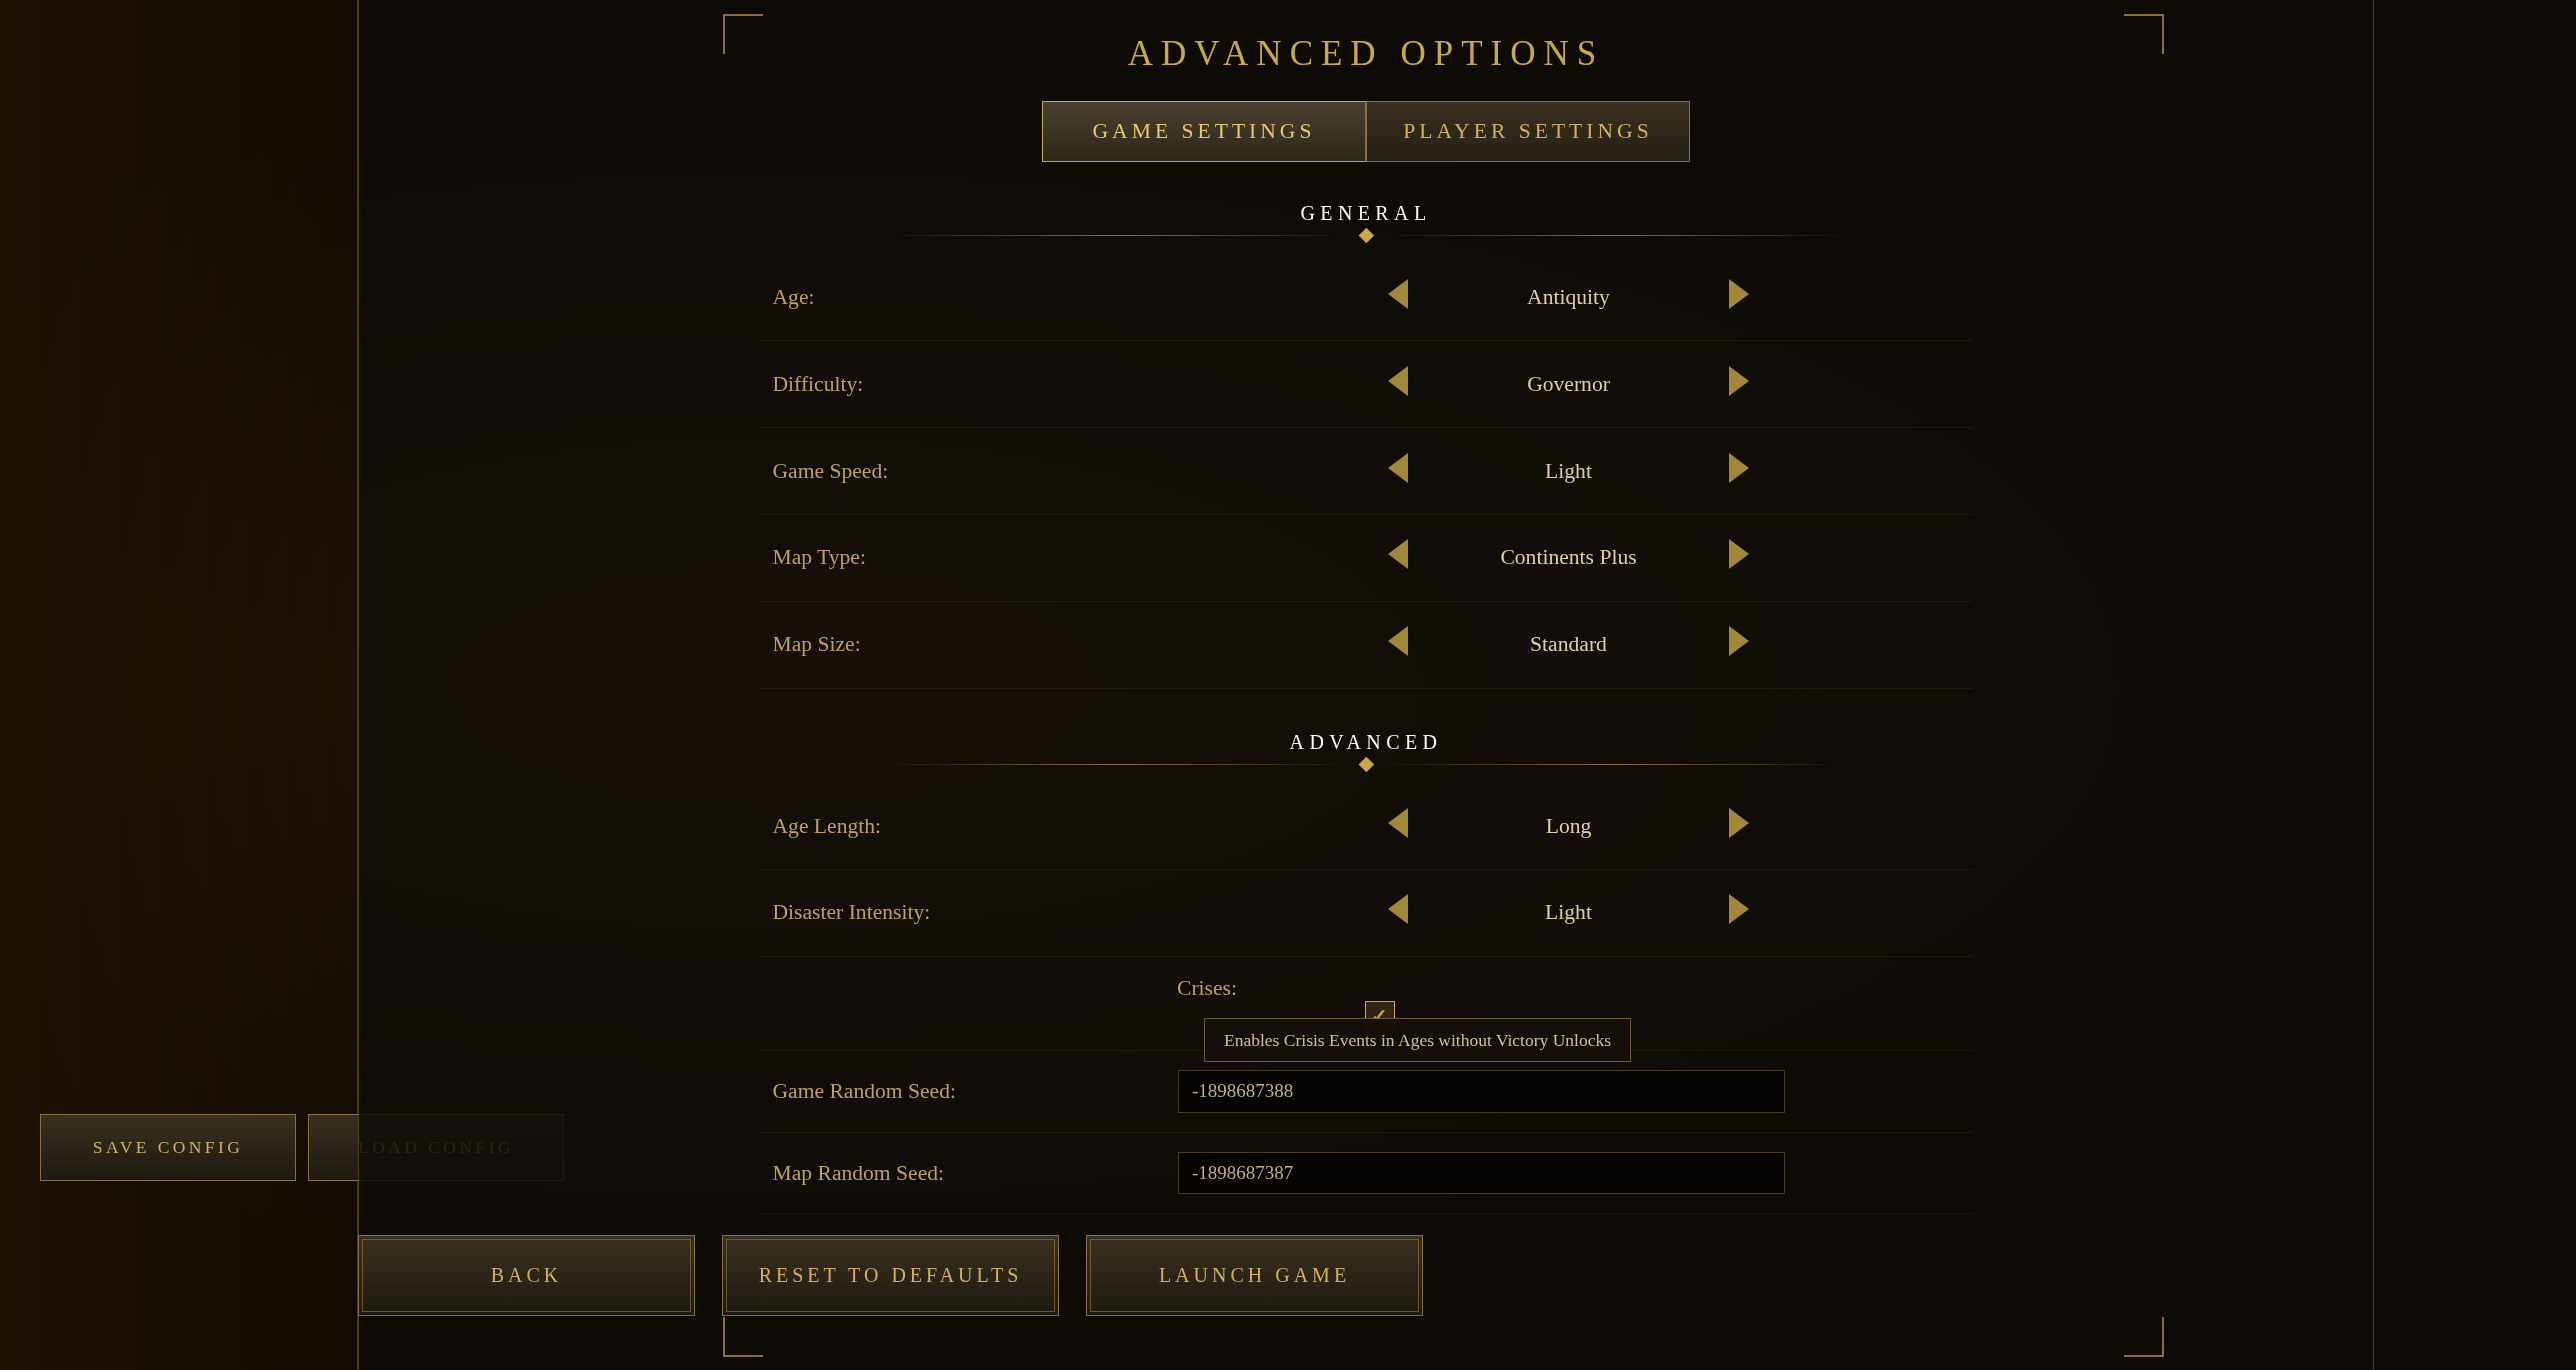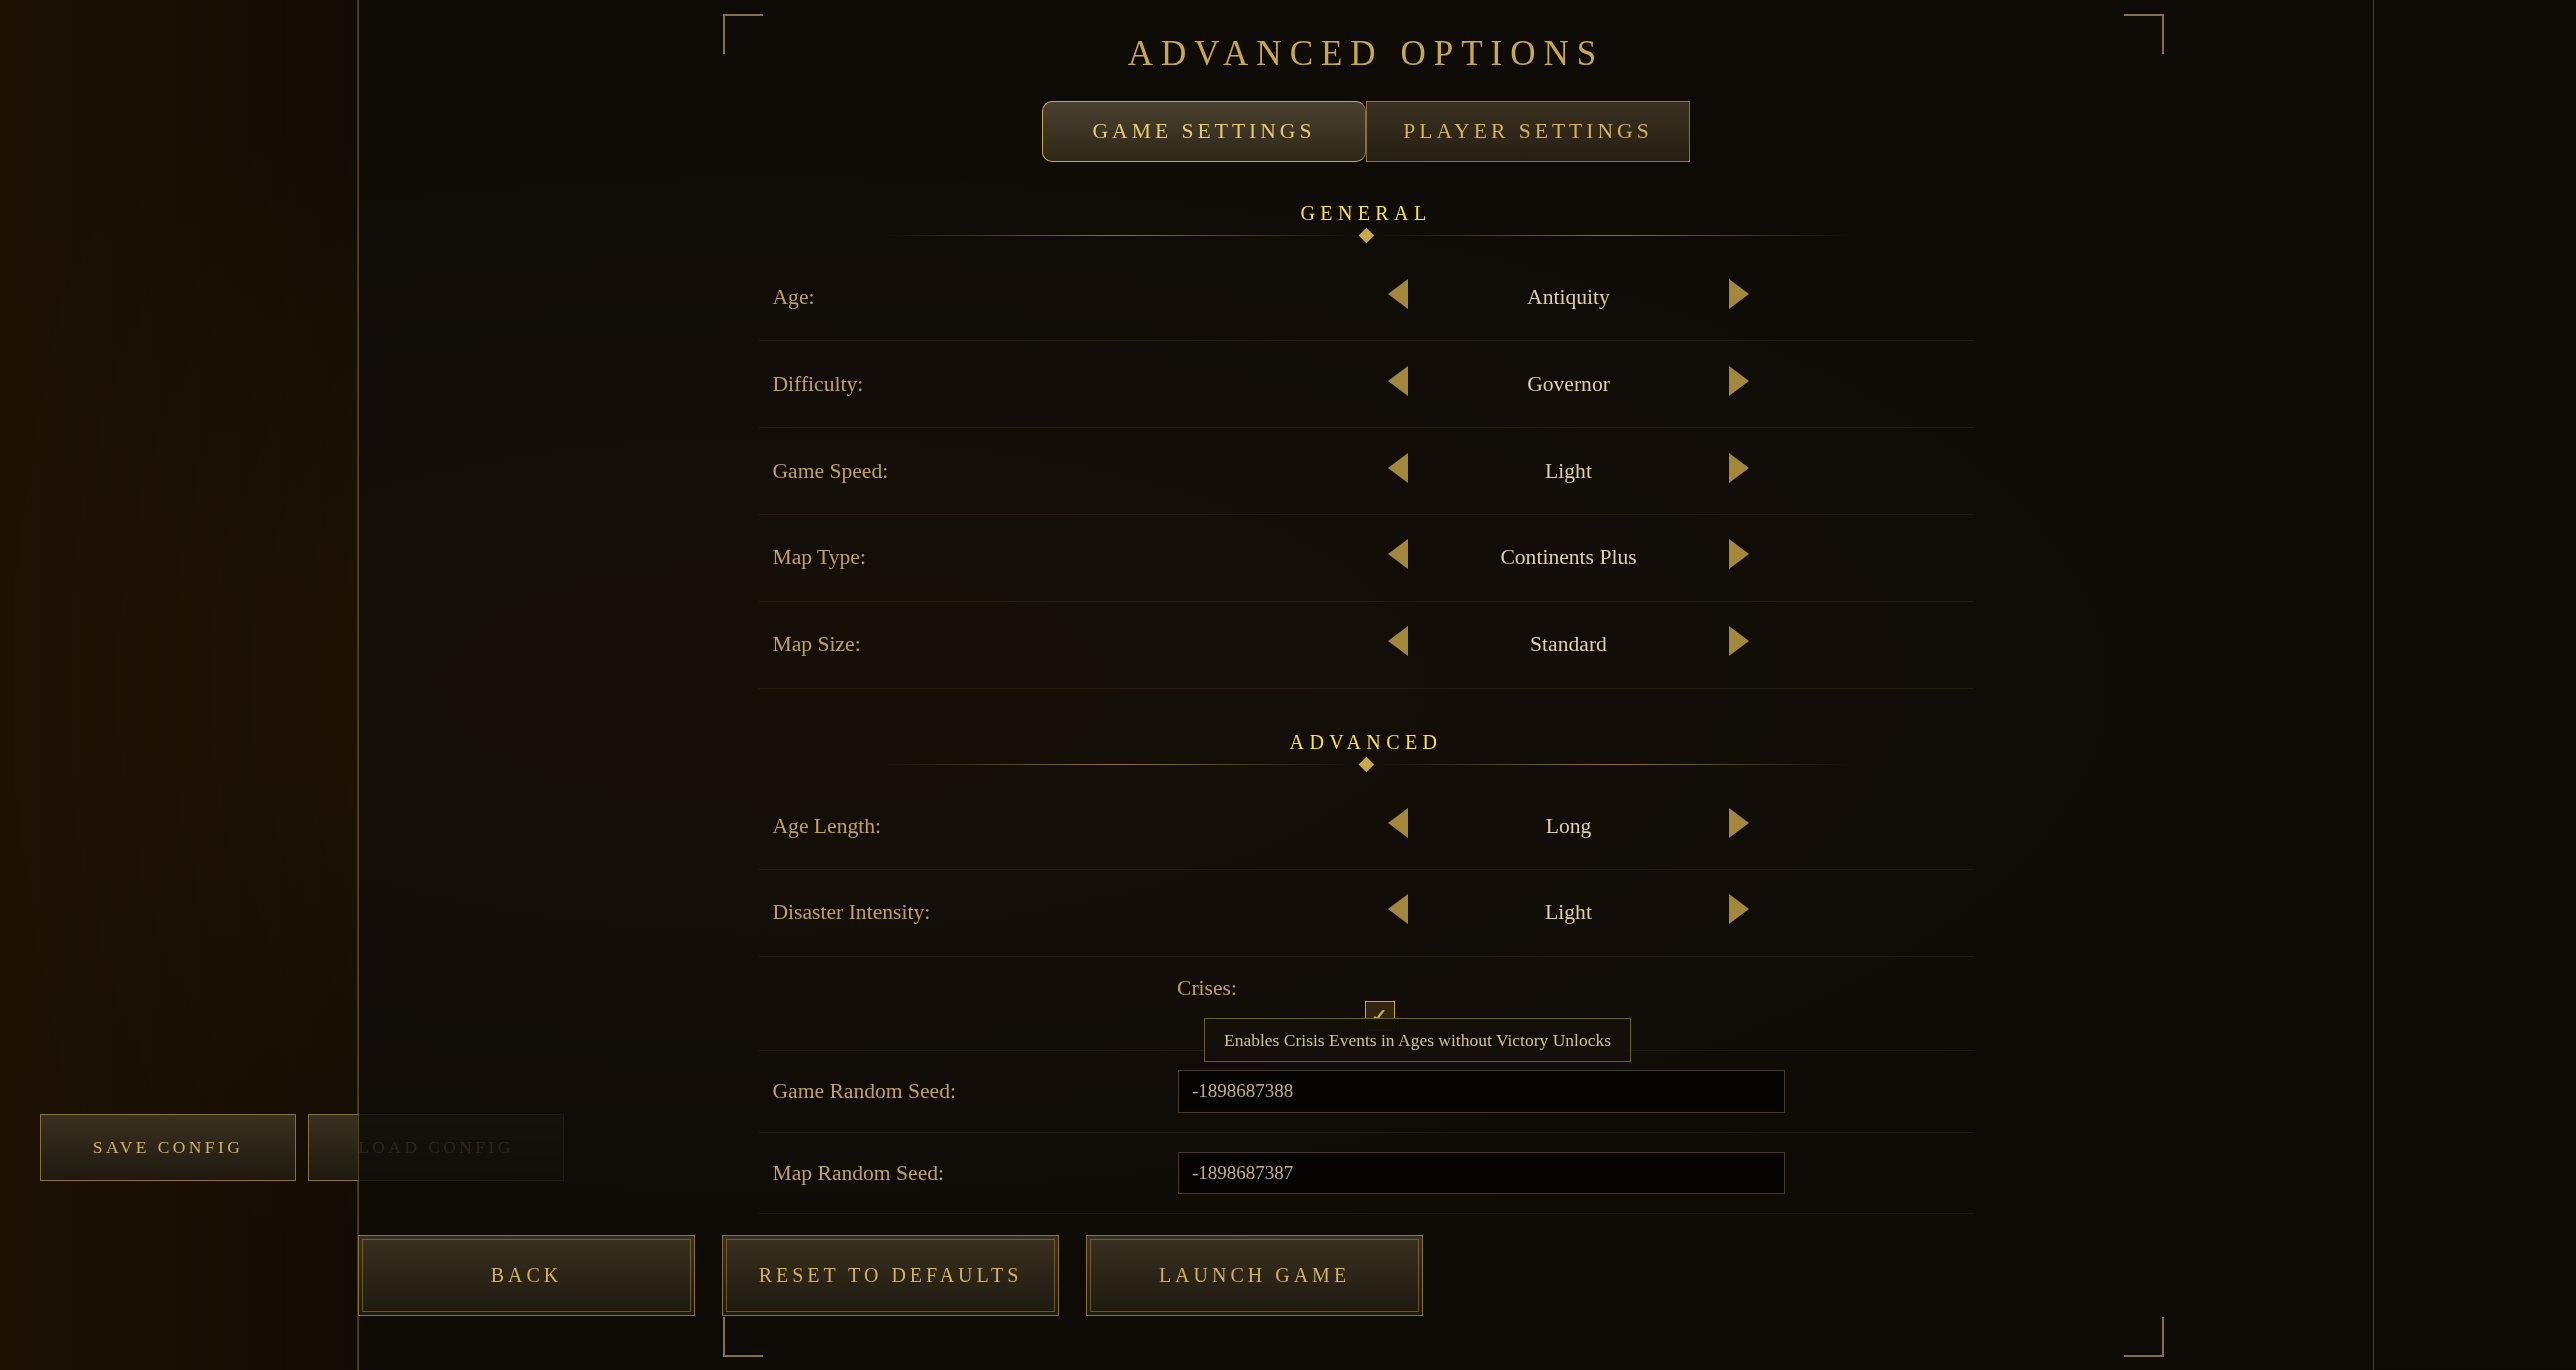--- a/index.html
+++ b/index.html
@@ -74,21 +74,20 @@
       text-transform: uppercase;
       cursor: pointer;
       font-family: 'Georgia', serif;
       position: relative;
     }
 
     .tab-btn.active {
       background: linear-gradient(to bottom, #4a4030, #2e2818);
       border-color: #c8a84a;
       color: #e8c870;
-      border-radius: 10px;
     }
 
     .tab-btn:first-child {
       border-right: 0.7px solid #8a7040;
     }
 
     .tab-btn:last-child {
       border-left: 0.7px solid #8a7040;
     }
 
@@ -102,21 +101,21 @@
     }
 
     
     .section-header {
       text-align: center;
       margin: 20px 0 13.5px;
       position: relative;
     }
 
     .section-header-text {
-      color: #fde047;
+      color: #ffffff;
       font-size: 20px;
       letter-spacing: 5.4px;
       text-transform: uppercase;
     }
 
     .section-divider {
       display: flex;
       align-items: center;
       justify-content: center;
       margin-top: 5.4px;

